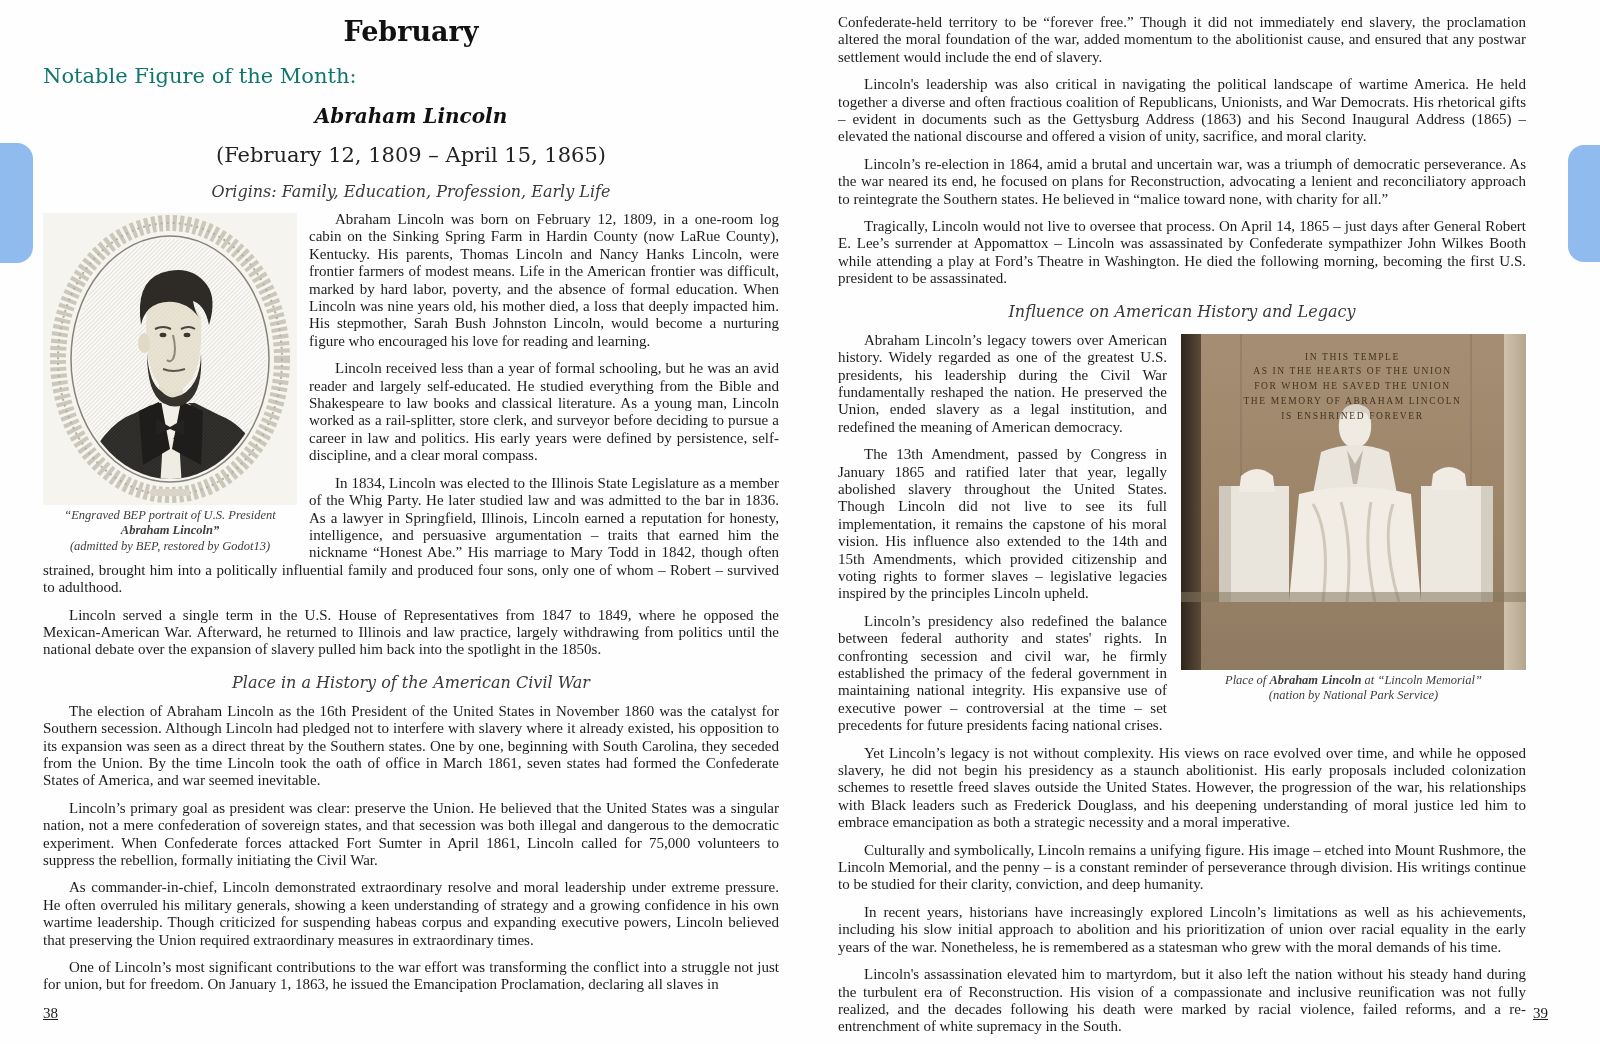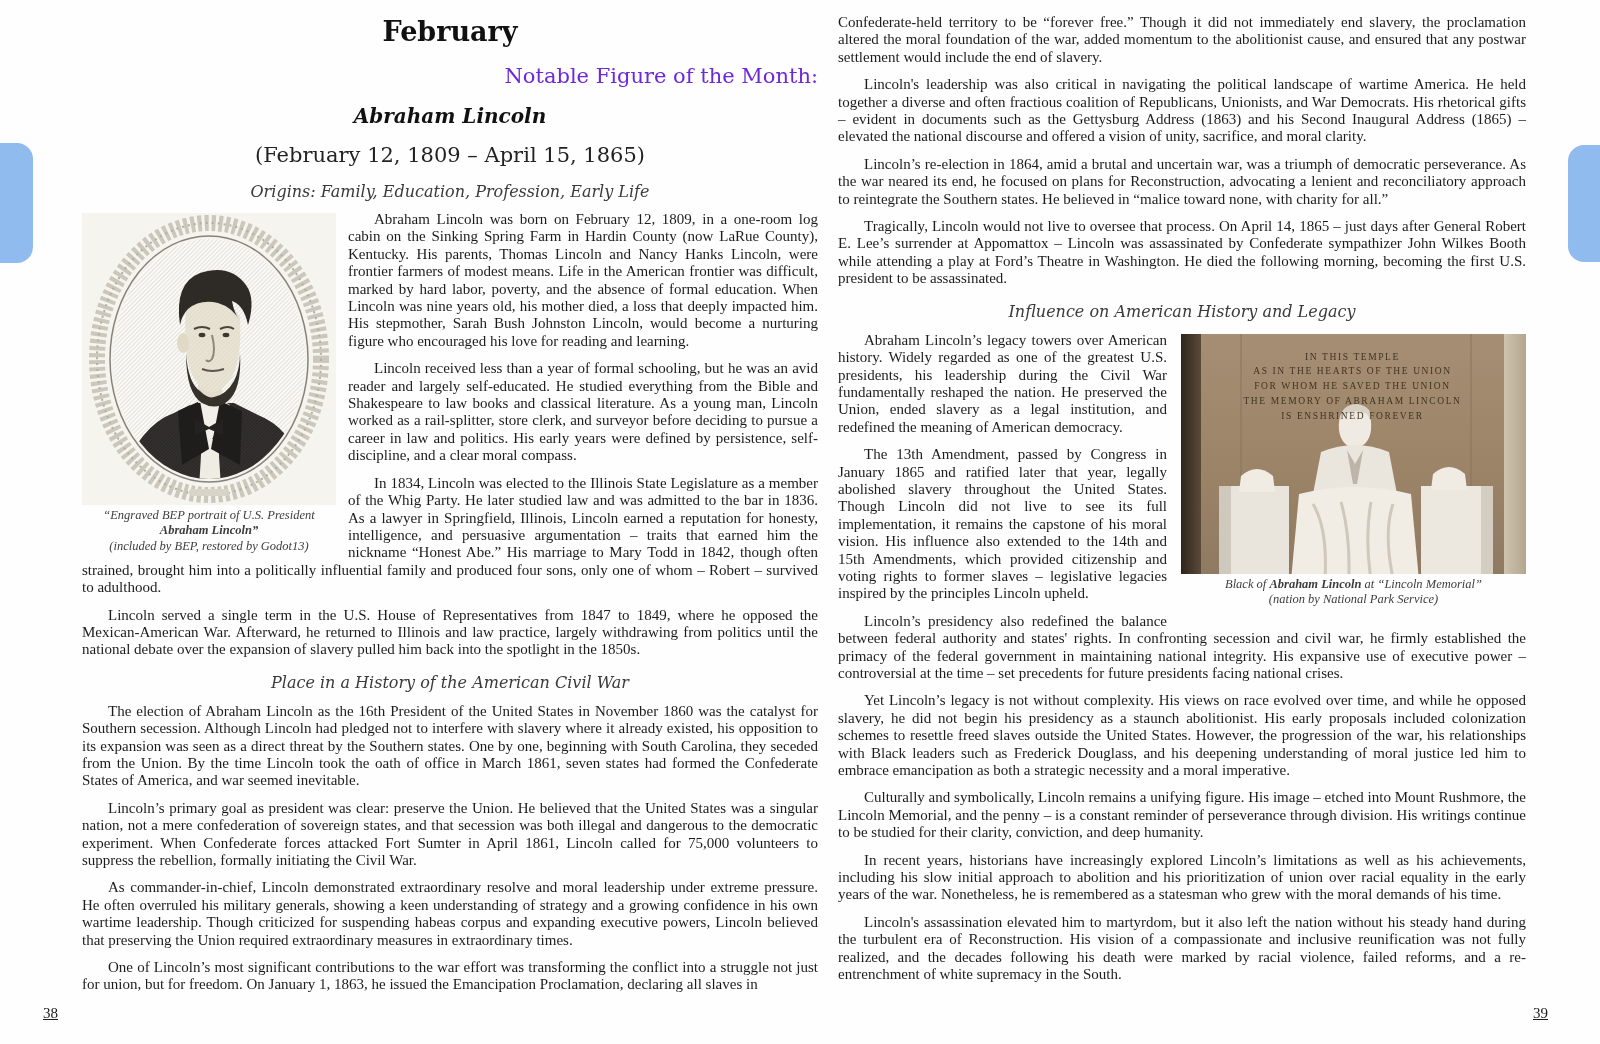--- a/index.html
+++ b/index.html
@@ -1,40 +1,40 @@
 <!DOCTYPE html>
 <html><head>
 <meta charset="utf-8">
 <style>
   html,body{margin:0;padding:0;background:#ffffff;}
   #spread{position:relative;width:1600px;height:1044px;background:#fefefe;overflow:hidden;
           font-family:"Liberation Serif",serif;color:#1c1c1c;}
   .page{position:absolute;top:0;}
-  #page-left{left:43px;width:736px;margin-left:39px;}
+  #page-left{left:43px;width:736px;}
   #page-right{left:838px;width:688px;}
 
   .title{font-family:"DejaVu Serif",serif;font-weight:bold;font-size:27px;text-align:center;
          margin:16px 0 0 0;color:#111;}
-  .subtitle{font-family:"DejaVu Serif",serif;font-size:21px;text-align:right;margin:17px 0 0 0;color:#6d28d9;}
+  .subtitle{font-family:"DejaVu Serif",serif;font-size:21px;text-align:left;margin:17px 0 0 0;color:#0f766e;}
   .figure-name{font-family:"DejaVu Serif",serif;font-size:20px;font-weight:bold;font-style:italic;
          text-align:center;margin:16px 0 0 0;color:#111;}
   .dates{font-family:"DejaVu Serif",serif;font-size:21px;text-align:center;margin:15px 0 0 0;color:#222;}
   .section-heading{font-family:"DejaVu Serif",serif;font-style:italic;font-size:16px;text-align:center;
          color:#3a3a3a;margin:14px 0 11px 0;}
   .origins{margin-top:15px;margin-bottom:10px;}
 
   p.body{font-size:15px;line-height:17.4px;text-align:justify;text-indent:26px;margin:0 0 10px 0;}
 
   .figure-float-left{float:left;width:254px;margin:2px 12px 4px 0;}
   .figure-float-right{float:right;width:345px;margin:2px 0 6px 14px;}
   .caption{font-size:12.5px;font-style:italic;color:#3d3d3d;text-align:center;line-height:1.22;margin-top:3px;}
   .caption .bold{font-weight:bold;}
 
   .portrait-box{width:254px;height:292px;background:#f6f4ee;}
-  .memorial-box{position:relative;width:345px;height:240px;overflow:hidden;
+  .memorial-box{position:relative;width:345px;height:336px;overflow:hidden;
                 background:linear-gradient(180deg,#a68e74 0%,#9c8468 55%,#8f7a62 100%);}
   .memorial-col-left{position:absolute;left:0;top:0;width:20px;height:100%;
                 background:linear-gradient(90deg,#2e251c,#5b4a39);}
   .memorial-col-right{position:absolute;right:0;top:0;width:22px;height:100%;
                 background:linear-gradient(90deg,#cfc3ae,#b4a58d);}
   .inscription{position:absolute;top:16px;left:20px;right:22px;text-align:center;
                font-family:"Liberation Serif",serif;font-size:9.5px;letter-spacing:1.6px;
                color:#42331f;line-height:1.55;}
   .statue-svg{position:absolute;left:0;top:0;}
 
@@ -116,21 +116,21 @@
               <path d="M130 122 Q134 138 130 146 Q127 150 124 147" stroke="#8d8776" stroke-width="2" fill="none"></path>
               <path d="M120 156 Q130 160 142 156" stroke="#5c564a" stroke-width="2" fill="none"></path>
             </g>
 
             <rect x="107" y="276" width="40" height="7" rx="3" fill="#d8d4c8"></rect>
           </svg>
         </div>
         <div class="caption">
           <div>“Engraved BEP portrait of U.S. President</div>
           <div class="bold">Abraham Lincoln”</div>
-          <div>(included by BEP, restored by Godot13)</div>
+          <div>(admitted by BEP, restored by Godot13)</div>
         </div>
       </div>
 
       <p class="body">Abraham Lincoln was born on February 12, 1809, in a one-room log cabin on the Sinking Spring Farm in Hardin County (now LaRue County), Kentucky. His parents, Thomas Lincoln and Nancy Hanks Lincoln, were frontier farmers of modest means. Life in the American frontier was difficult, marked by hard labor, poverty, and the absence of formal education. When Lincoln was nine years old, his mother died, a loss that deeply impacted him. His stepmother, Sarah Bush Johnston Lincoln, would become a nurturing figure who encouraged his love for reading and learning.</p>
       <p class="body">Lincoln received less than a year of formal schooling, but he was an avid reader and largely self-educated. He studied everything from the Bible and Shakespeare to law books and classical literature. As a young man, Lincoln worked as a rail-splitter, store clerk, and surveyor before deciding to pursue a career in law and politics. His early years were defined by persistence, self-discipline, and a clear moral compass.</p>
       <p class="body">In 1834, Lincoln was elected to the Illinois State Legislature as a member of the Whig Party. He later studied law and was admitted to the bar in 1836. As a lawyer in Springfield, Illinois, Lincoln earned a reputation for honesty, intelligence, and persuasive argumentation – traits that earned him the nickname “Honest Abe.” His marriage to Mary Todd in 1842, though often strained, brought him into a politically influential family and produced four sons, only one of whom – Robert – survived to adulthood.</p>
     </div>
 
     <p class="body">Lincoln served a single term in the U.S. House of Representatives from 1847 to 1849, where he opposed the Mexican-American War. Afterward, he returned to Illinois and law practice, largely withdrawing from politics until the national debate over the expansion of slavery pulled him back into the spotlight in the 1850s.</p>
 
@@ -183,21 +183,21 @@
           <div class="inscription">
             <div>IN THIS TEMPLE</div>
             <div>AS IN THE HEARTS OF THE UNION</div>
             <div>FOR WHOM HE SAVED THE UNION</div>
             <div>THE MEMORY OF ABRAHAM LINCOLN</div>
             <div>IS ENSHRINED FOREVER</div>
           </div>
         </div>
         <div class="caption">
           <div>
-            <span>Black of </span><span class="bold">Abraham Lincoln</span><span> at “Lincoln Memorial”</span>
+            <span>Place of </span><span class="bold">Abraham Lincoln</span><span> at “Lincoln Memorial”</span>
           </div>
           <div>(nation by National Park Service)</div>
         </div>
       </div>
 
       <p class="body">Abraham Lincoln’s legacy towers over American history. Widely regarded as one of the greatest U.S. presidents, his leadership during the Civil War fundamentally reshaped the nation. He preserved the Union, ended slavery as a legal institution, and redefined the meaning of American democracy.</p>
       <p class="body">The 13th Amendment, passed by Congress in January 1865 and ratified later that year, legally abolished slavery throughout the United States. Though Lincoln did not live to see its full implementation, it remains the capstone of his moral vision. His influence also extended to the 14th and 15th Amendments, which provided citizenship and voting rights to former slaves – legislative legacies inspired by the principles Lincoln upheld.</p>
       <p class="body">Lincoln’s presidency also redefined the balance between federal authority and states' rights. In confronting secession and civil war, he firmly established the primacy of the federal government in maintaining national integrity. His expansive use of executive power – controversial at the time – set precedents for future presidents facing national crises.</p>
     </div>
 

